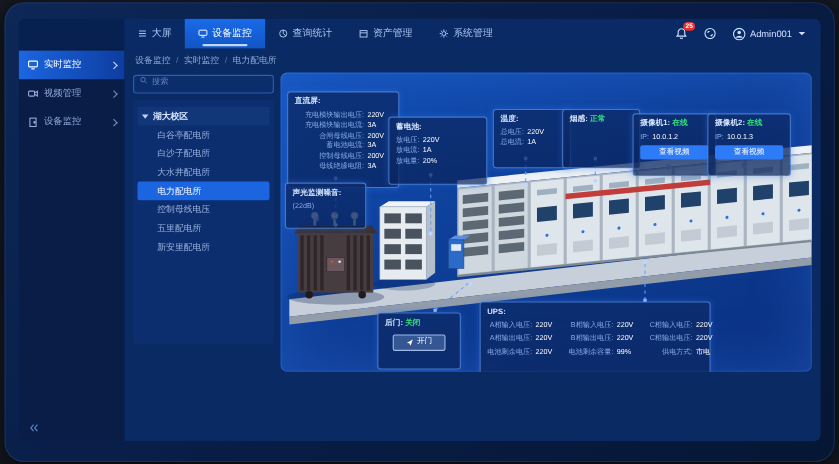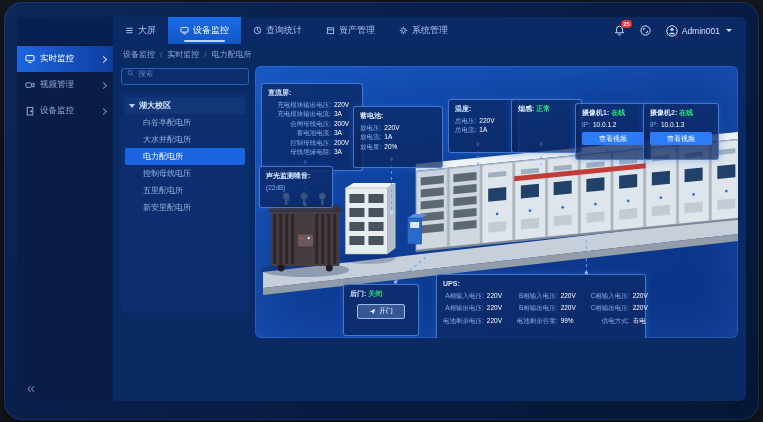--- a/index.html
+++ b/index.html
@@ -224,20 +224,21 @@
                   <path d="M6.4 6.4L9 9" stroke="currentColor" stroke-width="1.1"></path>
                 </svg>
             <input placeholder="搜索" style="">
           </div>
           <div class="tree">
             <div class="tparent">
               <span class="tri"></span>
               <span>湖大校区</span>
             </div>
             <div class="titem">白谷亭配电所</div>
+            <div class="titem">白沙子配电所</div>
             <div class="titem">大水井配电所</div>
             <div class="titem sel">电力配电所</div>
             <div class="titem">控制母线电压</div>
             <div class="titem">五里配电所</div>
             <div class="titem">新安里配电所</div>
           </div>
         </div>
 
         <div class="stage">
 

